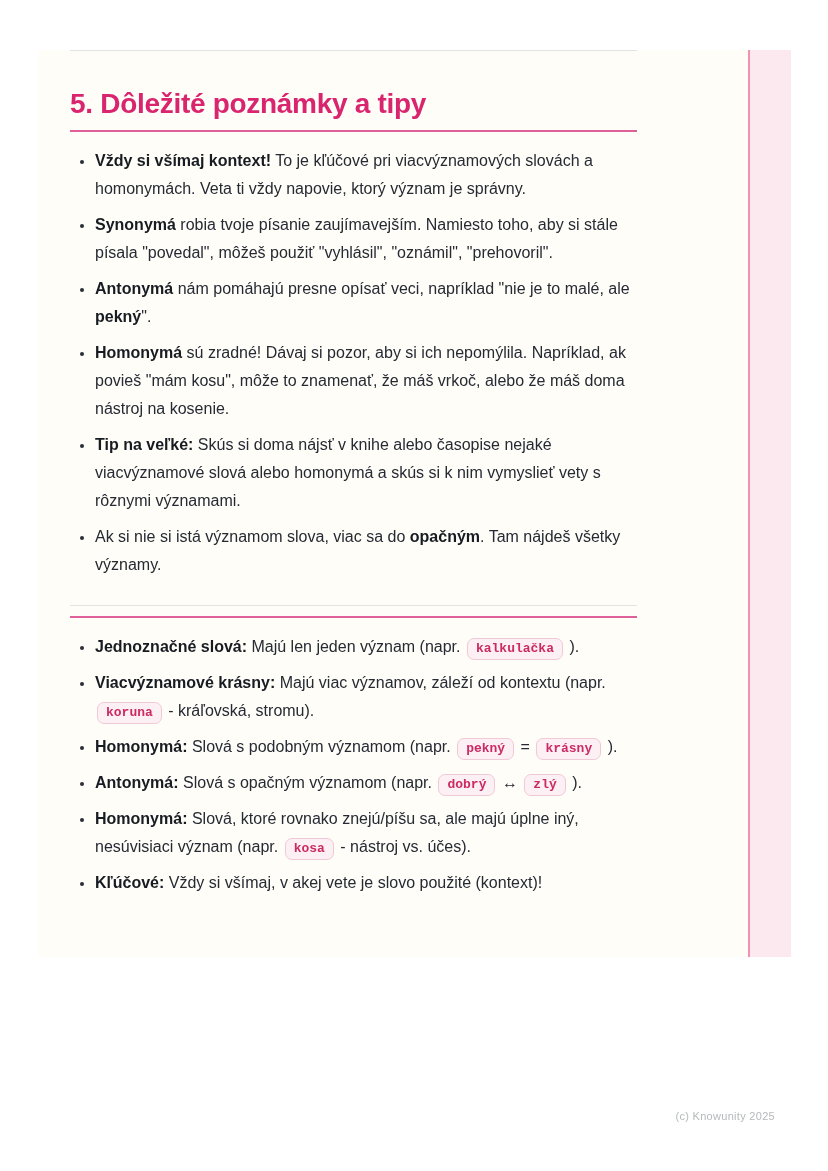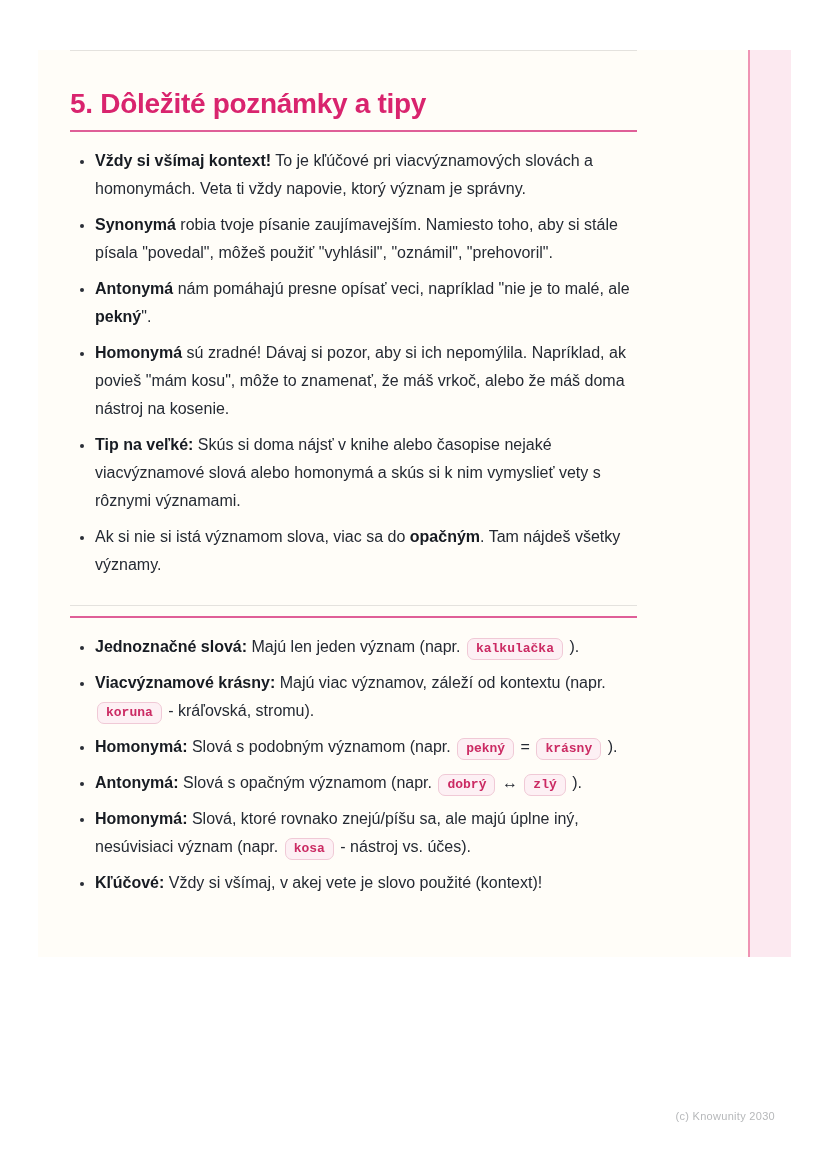--- a/index.html
+++ b/index.html
@@ -133,14 +133,14 @@
               <li><strong>Antonymá:</strong><span> Slová s opačným významom (napr. </span><code class="chip">dobrý</code><span> ↔ </span><code class="chip">zlý</code><span> ).</span></li>
               <li><strong>Homonymá:</strong><span> Slová, ktoré rovnako znejú/píšu sa, ale majú úplne iný, nesúvisiaci význam (napr. </span><code class="chip">kosa</code><span> - nástroj vs. účes).</span></li>
               <li><strong>Kľúčové:</strong><span> Vždy si všímaj, v akej vete je slovo použité (kontext)!</span></li>
             </ul>
 
   </section>
 </div>
     </div>
   </div>
 
-  <div class="page-footer">(c) Knowunity 2030</div>
+  <div class="page-footer">(c) Knowunity 2025</div>
 </div>
 
 </body></html>

